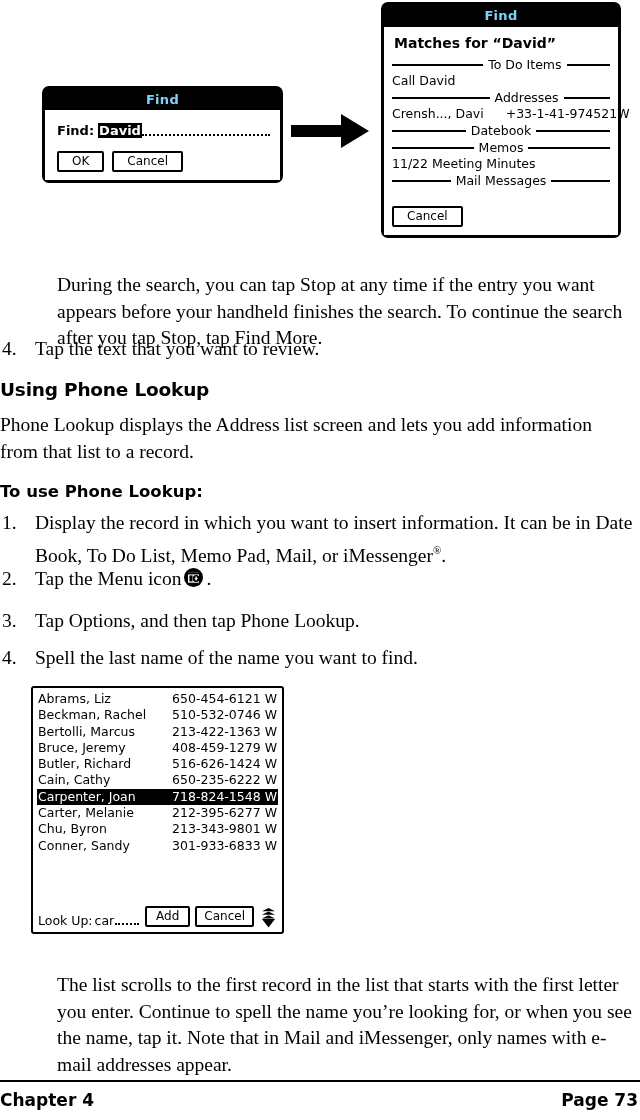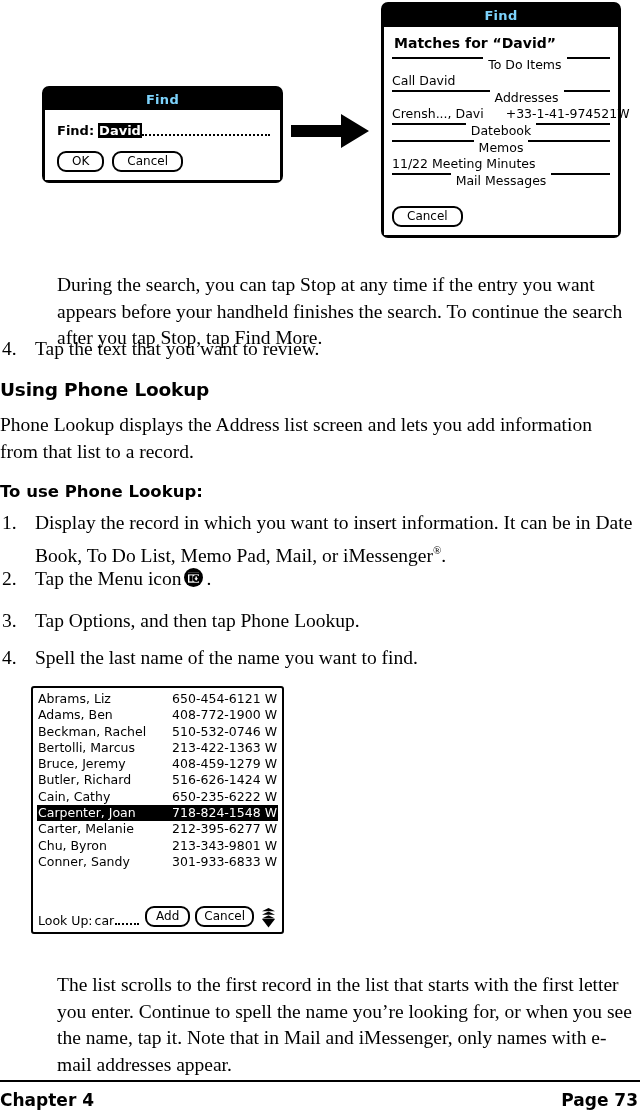--- a/index.html
+++ b/index.html
@@ -92,21 +92,21 @@
   }
   .btn-row {
     position: absolute;
     left: 12px;
     bottom: 8px;
     display: flex;
     gap: 8px;
   }
   .palm-btn {
     border: 2px solid #000000;
-    border-radius: 9px;
+    border-radius: 2px;
     background: #ffffff;
     font-family: "DejaVu Sans", "Liberation Sans", sans-serif;
     font-size: 12px;
     padding: 1px 13px 2px 13px;
     line-height: 14px;
     white-space: nowrap;
   }
 
   
   #matches-dialog {
@@ -125,21 +125,21 @@
     padding: 6px 8px 0 8px;
     box-sizing: border-box;
   }
   .matches-head {
     font-size: 14px;
     font-weight: bold;
     margin: 2px 0 6px 2px;
   }
   .sep {
     display: flex;
-    align-items: flex-start;
+    align-items: center;
     font-size: 12.5px;
     margin: 2px 0 1px 0;
   }
   .sep .rule {
     flex: 1;
     height: 0;
     border-top: 2px solid #000000;
   }
   .sep .rule.left { margin-right: 5px; }
   .sep .rule.right { margin-left: 5px; }
@@ -446,24 +446,20 @@
     <span class="num">4.</span>
     <span class="txt">Spell the last name of the name you want to find.</span>
   </div>
 
   <div class="palm" id="lookup-screen">
 
     <div id="lookup-list">
       <div class="lk-row">
         <span>Abrams, Liz</span>
         <span>650-454-6121 W</span>
-      </div>
-      <div class="lk-row">
-        <span>Adams, Ben</span>
-        <span>408-772-1900 W</span>
       </div>
       <div class="lk-row">
         <span>Beckman, Rachel</span>
         <span>510-532-0746 W</span>
       </div>
       <div class="lk-row">
         <span>Bertolli, Marcus</span>
         <span>213-422-1363 W</span>
       </div>
       <div class="lk-row">

